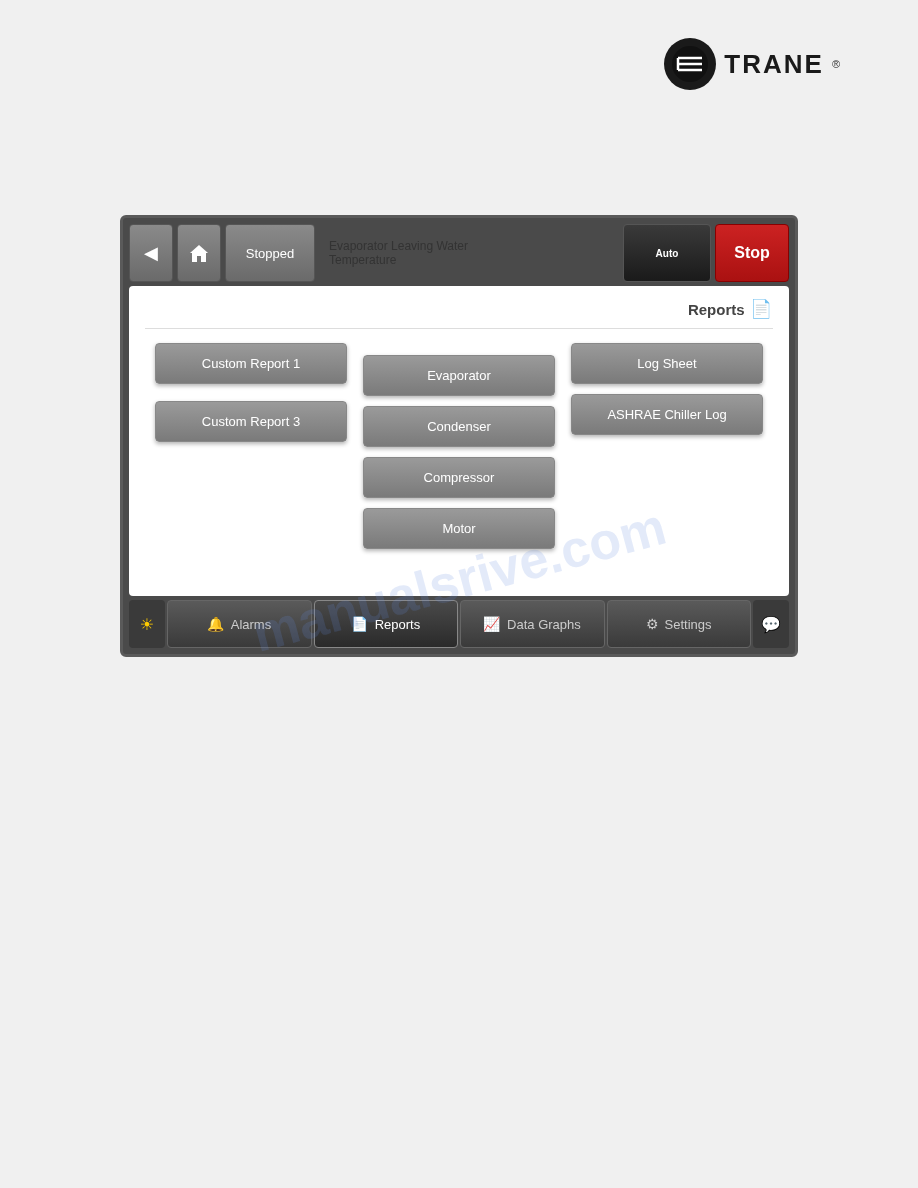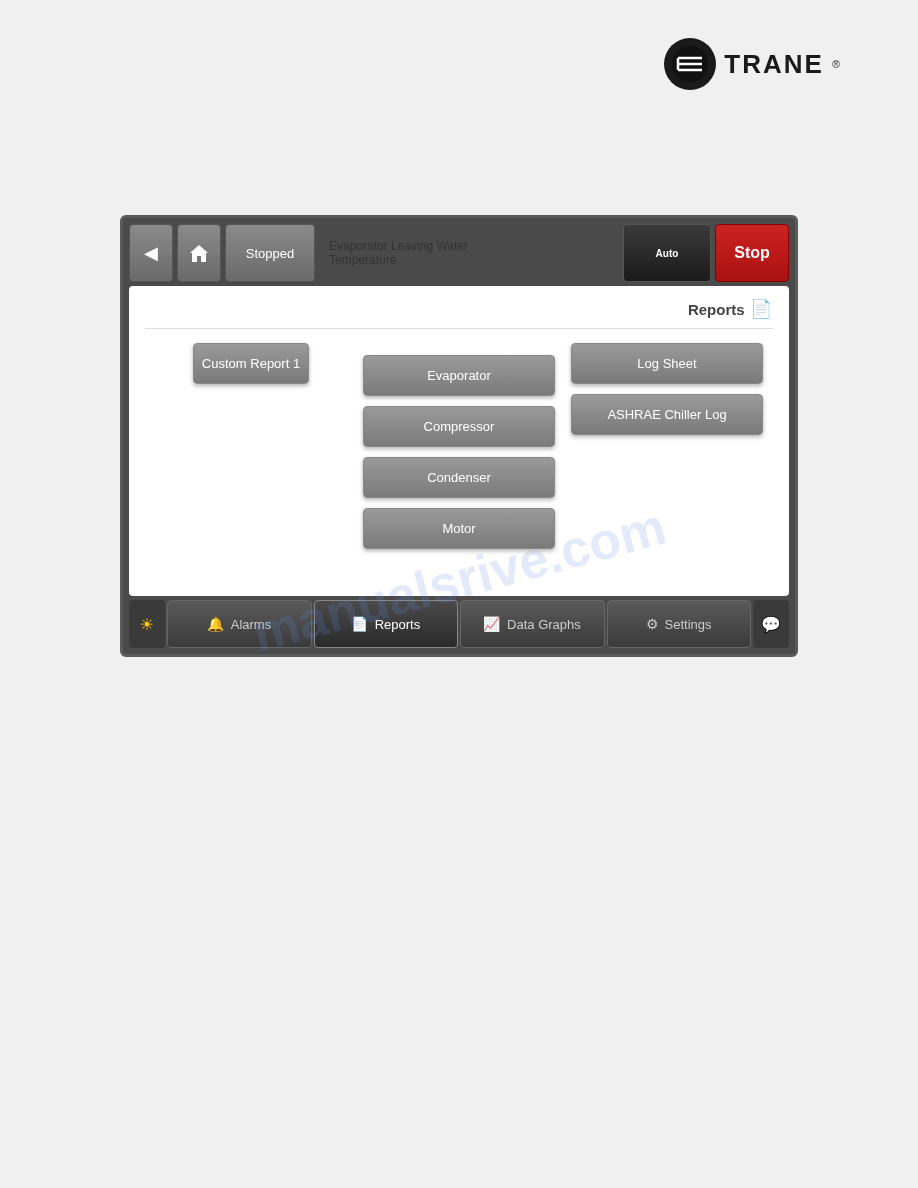--- a/index.html
+++ b/index.html
@@ -291,28 +291,29 @@
   </div>
 
   <div class="content-area">
     <div class="reports-header">
       <span class="reports-title">Reports</span>
       <span class="reports-icon">📄</span>
     </div>
 
     <div style="display:flex; gap:16px; padding:0 10px;">
 
-      <div style="display:flex;flex-direction:column;gap:17px;flex:1;align-items:center;">
+      <div style="display:flex;flex-direction:column;gap:17px;flex:1;">
         <button class="report-btn">Custom Report 1</button>
+        <button class="report-btn">Custom Report 3</button>
       </div>
 
       <div style="display:flex;flex-direction:column;gap:10px;flex:1;margin-top:12px;">
         <button class="report-btn">Evaporator</button>
+        <button class="report-btn">Condenser</button>
         <button class="report-btn">Compressor</button>
-        <button class="report-btn">Condenser</button>
         <button class="report-btn">Motor</button>
       </div>
 
       <div style="display:flex;flex-direction:column;gap:10px;flex:1;">
         <button class="report-btn">Log Sheet</button>
         <button class="report-btn">ASHRAE Chiller Log</button>
       </div>
     </div>
   </div>
 

